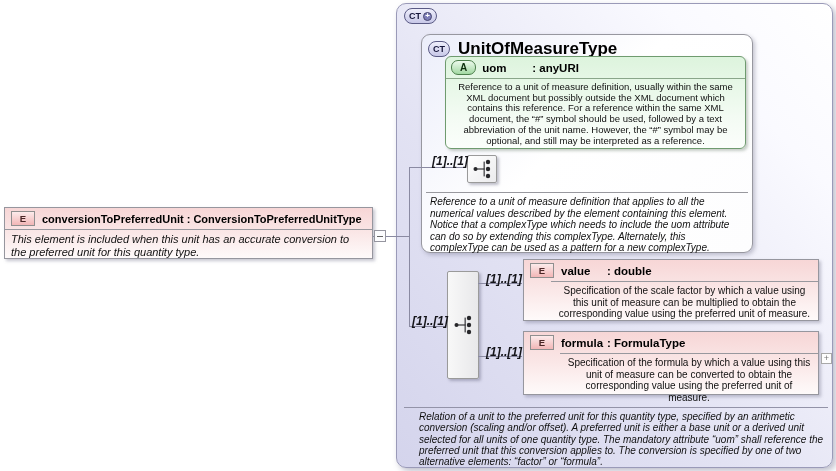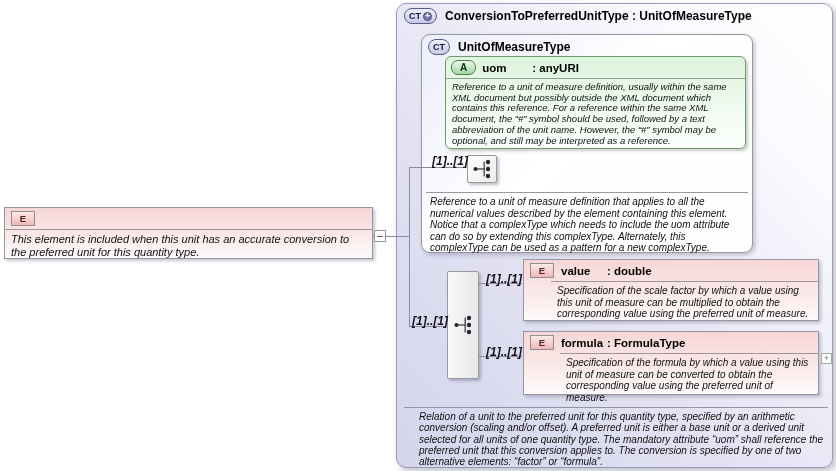--- a/index.html
+++ b/index.html
@@ -17,22 +17,22 @@
 
   
   .box{position:absolute;box-sizing:border-box;border:1px solid #96969e;
        box-shadow:2px 2px 3px rgba(95,95,120,.35);z-index:4;}
   .pinkbox{background:linear-gradient(180deg,#f7d6d6 0%,#fae7e7 50%,#fefafa 100%);}
   .trow{display:flex;align-items:center;gap:7px;padding:3px 6px;height:21px;
         box-sizing:border-box;cursor:default;}
   .ttext{font-weight:bold;font-size:11px;color:#000;white-space:nowrap;}
   .decl{font-weight:bold;font-size:11.5px;color:#000;display:flex;white-space:nowrap;}
   .decl .nm{display:inline-block;min-width:46px;}
-  .docsec{border-top:1px solid #98989e;padding:3px 6px;font-style:italic;
-          font-size:10.5px;line-height:1.16;color:#101010;}
+  .docsec{border-top:1px solid #98989e;padding:3px 6px;
+          font-size:10.5px;line-height:1.16;color:#101010;text-align:center;}
 
   
   .icon-e{width:22px;height:13px;display:flex;align-items:center;justify-content:center;
           background:linear-gradient(180deg,#fcebeb,#f2b6b6);border:1px solid #8f8f8f;
           font-weight:bold;font-size:9.5px;color:#4a2626;flex:none;}
   .icon-a{padding:0 8px;height:13px;display:flex;align-items:center;justify-content:center;
           border-radius:7px;background:linear-gradient(180deg,#edfaed,#a2d8a2);
           border:1px solid #4c7e4c;font-weight:bold;font-size:10px;color:#0f2f0f;flex:none;}
   .icon-ct{display:inline-flex;align-items:center;justify-content:center;gap:2px;
            padding:0 4px;height:16px;border:1.4px solid #5a5a84;border-radius:8px;
@@ -91,20 +91,21 @@
                font-size:11px;line-height:1.15;color:#101010;}
 </style>
 </head>
 <body>
 
 <div class="stage">
 
   <div class="box pinkbox" style="left:4px;top:207px;width:369px;height:52px;">
     <div class="trow">
       <span class="icon-e">E</span>
+      <span class="ttext">conversionToPreferredUnit : ConversionToPreferredUnitType</span>
     </div>
     <div class="leftbox-doc">This element is included when this unit has an accurate conversion to the preferred unit for this quantity type.</div>
   </div>
 
   <div class="hline" style="left:373px;top:236px;width:36px;"></div>
   <div class="toggle" style="left:374px;top:230px;width:12px;height:12px;">
       <span class="dash"></span>
     </div>
 
   <div class="vline" style="left:409px;top:167px;height:160px;"></div>
@@ -118,27 +119,26 @@
   <div class="card-label" style="left:486px;top:272px;">[1]..[1]</div>
   <div class="card-label" style="left:486px;top:345px;">[1]..[1]</div>
 
   <div class="panel">
 
     <div class="panel-header">
       <span class="icon-ct">
         <span>CT</span>
         <span class="plusc">+</span>
       </span>
-      <span class="panel-title">ConversionToPreferredUnitType : UnitOfMeasureType</span>
     </div>
 
     <div class="typebox">
       <div class="typebox-header">
         <span class="icon-ct">CT</span>
-        <span class="ttext" style="font-size:12px;">UnitOfMeasureType</span>
+        <span class="ttext" style="font-size:17px;">UnitOfMeasureType</span>
       </div>
 
       <div class="greenbox">
         <div class="trow" style="gap:6px;padding:3px 5px;">
           <span class="icon-a">A</span>
           <span class="decl">
               <span class="nm" style="min-width:50px;">uom</span>
               <span>: anyURI</span>
             </span>
         </div>

